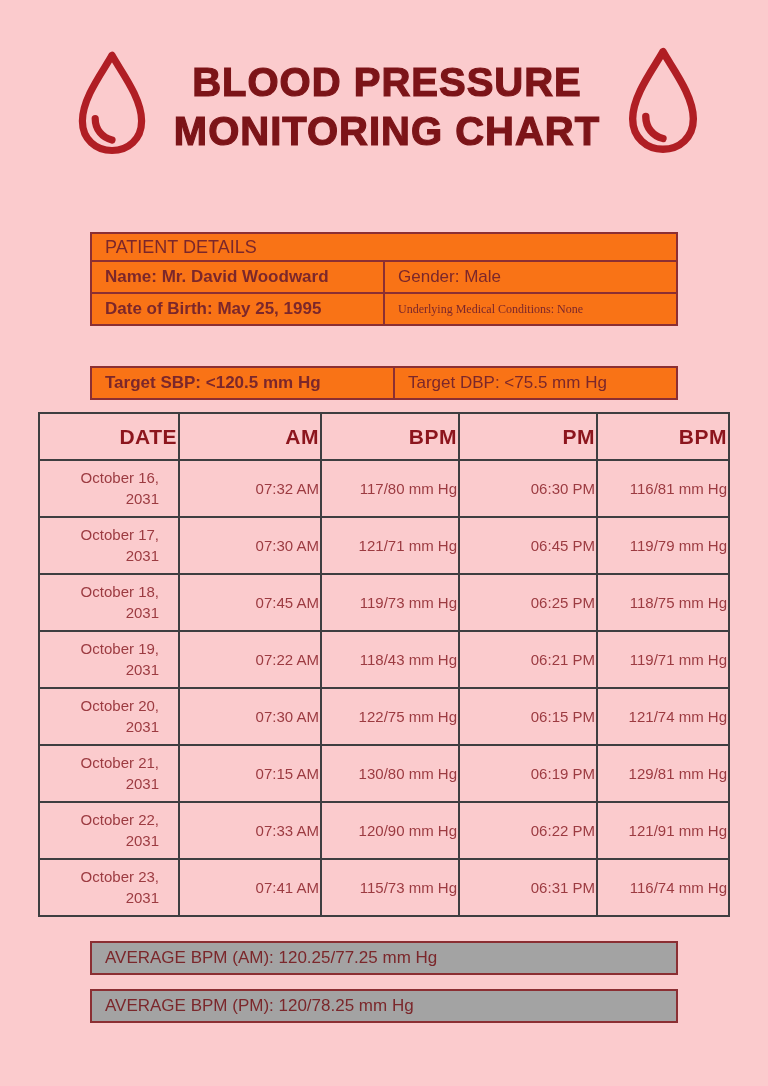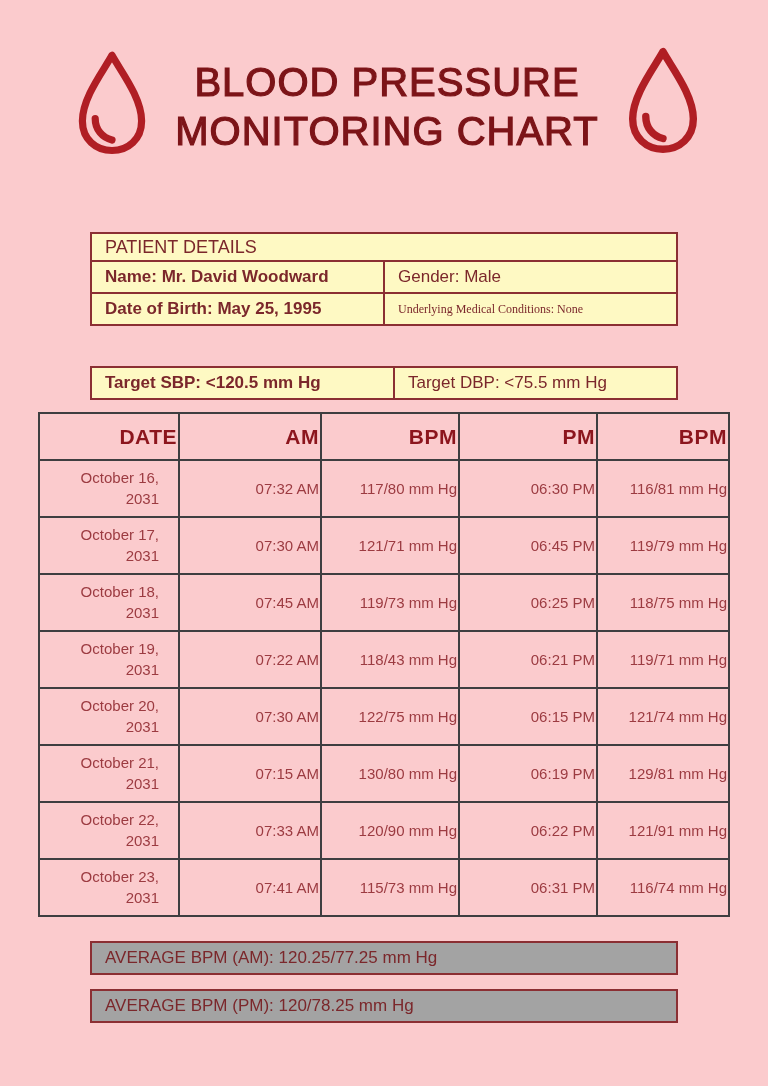--- a/index.html
+++ b/index.html
@@ -17,33 +17,33 @@
     justify-content:space-between;
     align-items:flex-start;
     padding:38px 64px 0 72px;
   }
   .drop{flex:0 0 auto;}
   .title-block{
     flex:1 1 auto;
     text-align:center;
     margin-top:20px;
     color:#7c1418;
-    font-weight:400;
+    font-weight:700;
     font-size:40px;
     line-height:49px;
     letter-spacing:1px;
     -webkit-text-stroke:1.2px #7c1418;
   }
   
   .panel{
     border-collapse:collapse;
     margin:0 auto;
     width:588px;
     table-layout:fixed;
-    background:#fef9c3;
+    background:#f97316;
   }
   .panel td{
     border:2px solid #8b2f33;
     color:#7b272b;
     font-size:17px;
     padding:0 0 0 13px;
     height:30px;
     vertical-align:middle;
     white-space:nowrap;
     overflow:hidden;

